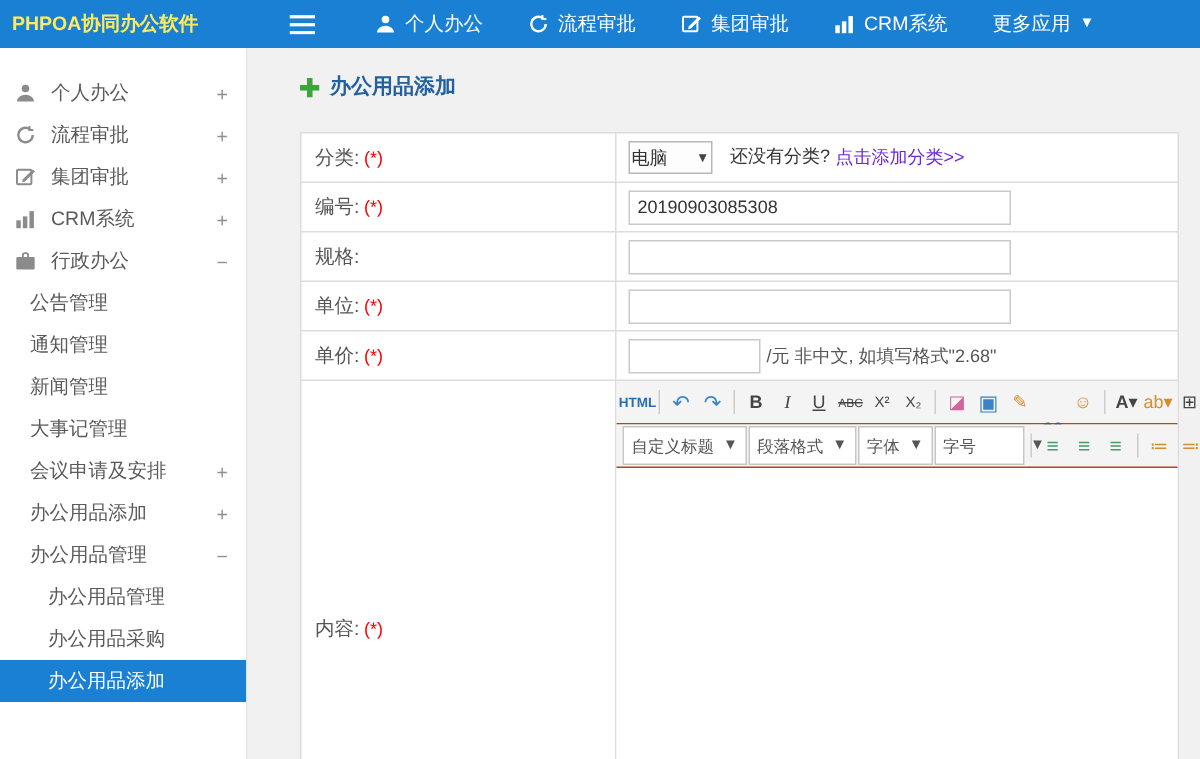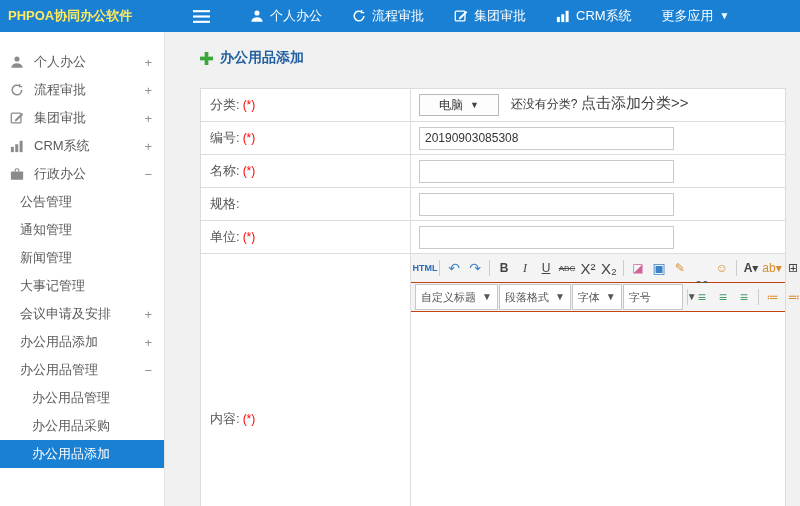--- a/index.html
+++ b/index.html
@@ -35,41 +35,41 @@
 
   table.form { border-collapse:collapse; width:586px; background:#fff; table-layout:fixed; }
   table.form td { border:1px solid #dcdcdc; font-size:13px; vertical-align:middle; }
   td.lbl { width:210px; padding-left:9px; height:33px; color:#555; }
   td.val { padding:4px 8px; }
   td.val-content { padding:0; height:330px; vertical-align:top; }
   .req { color:#ff0000; font-size:12px; margin-left:3px; }
 
   input.txt { width:255px; height:23px; border:1px solid #c9c9c9; padding:0 5px; font-size:12px; color:#333; font-family:inherit; background:#fff; }
   input.txt-short { width:88px; }
-  .selectbox { width:80px; height:22px; border:1px solid #b8b8b8; background:#fdfdfd; display:inline-flex; align-items:center; justify-content:space-between; padding:0 19px; font-size:12px; color:#333; cursor:pointer; vertical-align:middle; }
+  .selectbox { width:56px; height:22px; border:1px solid #b8b8b8; background:#fdfdfd; display:inline-flex; align-items:center; justify-content:space-between; padding:0 1px; font-size:12px; color:#333; cursor:pointer; vertical-align:middle; }
   .selectbox .caret { color:#444; font-size:9px; }
   .hint { margin-left:8px; color:#333; font-size:12px; }
-  .link { color:#404040; font-size:15px; cursor:pointer; }
+  .link { color:#6d28d9; font-size:12px; cursor:pointer; }
   .suffix { margin-left:4px; color:#555; font-size:12px; }
 
   
   .editor { width:100%; height:330px; display:flex; flex-direction:column; }
   .toolbar { height:29px; background:#f4f4f4; border-bottom:1px solid #c2410c; display:flex; align-items:center; padding:0 4px; gap:1px; flex:0 0 29px; }
   .tbtn { min-width:20px; height:21px; display:inline-flex; align-items:center; justify-content:center; font-size:12px; color:#444; border:1px solid transparent; border-radius:2px; cursor:pointer; padding:0 2px; white-space:nowrap; }
   .t-html { font-size:9px; font-weight:bold; color:#2a6db5; }
   .g-blue { color:#3c82c8; font-size:14px; }
   .g-pink { color:#d0659a; }
   .g-orange { color:#d98c2e; }
   .g-green { color:#4a9a6b; font-size:14px; }
   .t-bold { font-weight:bold; }
   .t-ital { font-style:italic; font-family:"Liberation Serif",serif; }
   .t-under { text-decoration:underline; }
   .t-strike { text-decoration:line-through; font-size:8px; }
   .t-quote { font-weight:bold; font-style:italic; color:#555;margin-top:36px; }
-  .t-small { font-size:15px; }
+  .t-small { font-size:10px; }
   .sep { width:1px; height:16px; background:#ccc; margin:0 3px; flex:0 0 1px; }
   .push { margin-left:auto; }
   .tselect { height:21px; border:1px solid #c6c6c6; background:#fff; display:inline-flex; align-items:center; justify-content:space-between; gap:6px; padding:12px 5px; font-size:11px; color:#555; cursor:pointer; white-space:nowrap; }
   .w1 { width:84px; } .w2 { width:74px; } .w3 { width:60px; } .w4 { width:60px;gap:36px; }
   .editor-body { flex:1; background:#fff; cursor:text; }
 </style>
 </head>
 <body>
 
 <div class="topbar">
@@ -243,47 +243,47 @@
 
       <tr>
         <td class="lbl">
           <span>编号:</span><span class="req">(*)</span>
         </td>
         <td class="val">
           <input class="txt" type="text" value="20190903085308" style="">
         </td>
       </tr>
 
-      <tr>
-        <td class="lbl">
-          <span>名称:</span><span class="req">(*)</span>
+
+      <tr>
+        <td class="lbl">
+          <span>规格:</span><span class="req"></span>
         </td>
         <td class="val">
           <input class="txt" type="text" value="" style="">
         </td>
       </tr>
 
       <tr>
         <td class="lbl">
-          <span>规格:</span><span class="req"></span>
+          <span>单位:</span><span class="req">(*)</span>
         </td>
         <td class="val">
           <input class="txt" type="text" value="" style="">
         </td>
       </tr>
 
       <tr>
         <td class="lbl">
-          <span>单位:</span><span class="req">(*)</span>
-        </td>
-        <td class="val">
-          <input class="txt" type="text" value="" style="">
-        </td>
-      </tr>
-
+          <span>单价:</span><span class="req">(*)</span>
+        </td>
+        <td class="val">
+          <input class="txt txt-short" type="text" value="" style=""><span class="suffix">/元 非中文, 如填写格式"2.68"</span>
+        </td>
+      </tr>
 
       <tr>
         <td class="lbl">
           <span>内容:</span><span class="req">(*)</span>
         </td>
         <td class="val-content">
           <div class="editor">
 
             <div class="toolbar">
               <span class="tbtn t-html">HTML</span>

